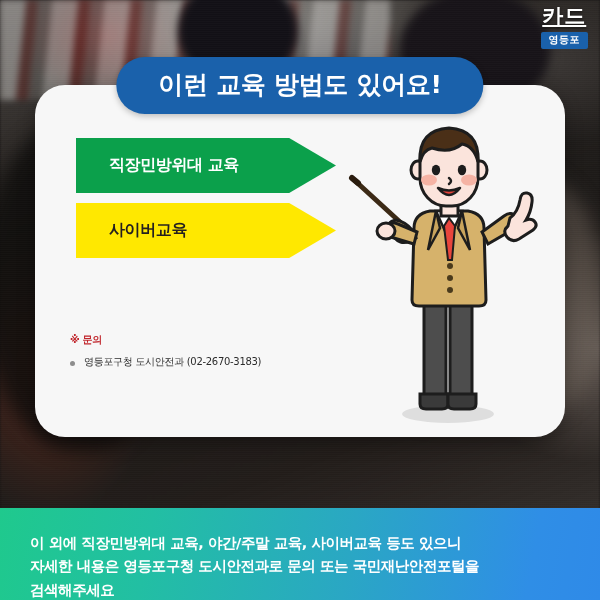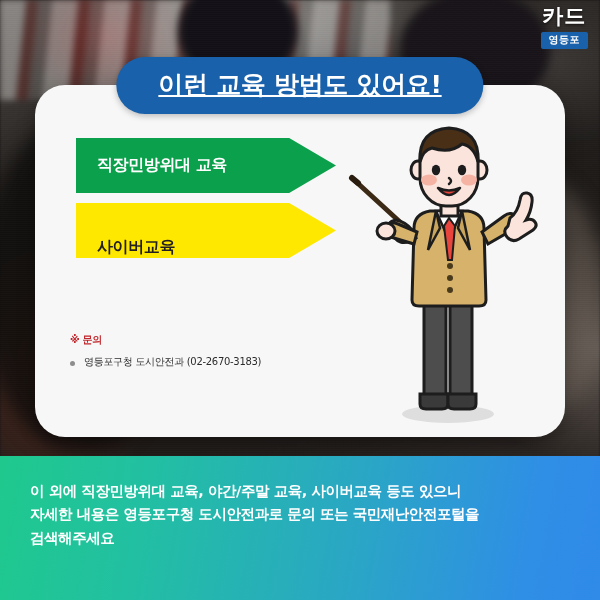--- a/index.html
+++ b/index.html
@@ -89,20 +89,21 @@
     z-index: 30;
   }
   .brand-card {
     color: #ffffff;
     font-size: 21px;
     font-weight: 700;
     letter-spacing: 1px;
     text-shadow: 0 1px 3px rgba(0,0,0,.7);
     display: block;
     margin-bottom: 3px;
+    text-decoration: underline;
   }
   .brand-chip {
     display: inline-block;
     background: #1a61ab;
     color: #ffffff;
     font-size: 10px;
     font-weight: 700;
     letter-spacing: .5px;
     padding: 3px 8px 4px 8px;
     border-radius: 2px;
@@ -130,48 +131,47 @@
     background: #1a61ab;
     color: #ffffff;
     border-radius: 30px;
     padding: 11px 42px 13px 42px;
     font-size: 25px;
     font-weight: 700;
     letter-spacing: -0.3px;
     white-space: nowrap;
     z-index: 25;
     box-shadow: 0 2px 6px rgba(0,0,0,.25);
-    text-decoration: underline;
   }
 
   
   .arrows {
     position: absolute;
     left: 76px;
     top: 138px;
     width: 260px;
     z-index: 20;
   }
   .arrow {
     position: relative;
     height: 55px;
     margin-bottom: 10px;
     display: flex;
     align-items: center;
-    padding-left: 21px;
+    padding-left: 33px;
     box-sizing: border-box;
     font-size: 16px;
     font-weight: 700;
     letter-spacing: -0.4px;
     clip-path: polygon(0 0, 82% 0, 100% 50%, 82% 100%, 0 100%);
   }
   .arrow:last-child { margin-bottom: 0; }
   .arrow-green  { background: #0ba04b; color: #ffffff; }
   .arrow-blue   { background: #13519e; color: #ffffff; }
-  .arrow-yellow { background: #ffe800; color: #231f20; align-items: flex-end; }
+  .arrow-yellow { background: #ffe800; color: #231f20; }
 
   
   .contact {
     position: absolute;
     left: 70px;
     top: 333px;
     z-index: 20;
   }
   .contact-head {
     color: #c1272d;
@@ -213,21 +213,21 @@
     height: 310px;
     z-index: 22;
   }
 
   
   .footer {
     position: absolute;
     left: 0;
     bottom: 0;
     width: 600px;
-    height: 144px;
+    height: 92px;
     background: linear-gradient(100deg, #1fc98d 0%, #22bfa3 25%, #2aa7c4 58%, #2f8ee6 88%, #2f8ae8 100%);
     z-index: 15;
   }
   .footer-text {
     position: absolute;
     left: 30px;
     top: 24px;
     right: 24px;
     color: #ffffff;
     font-size: 14.5px;

